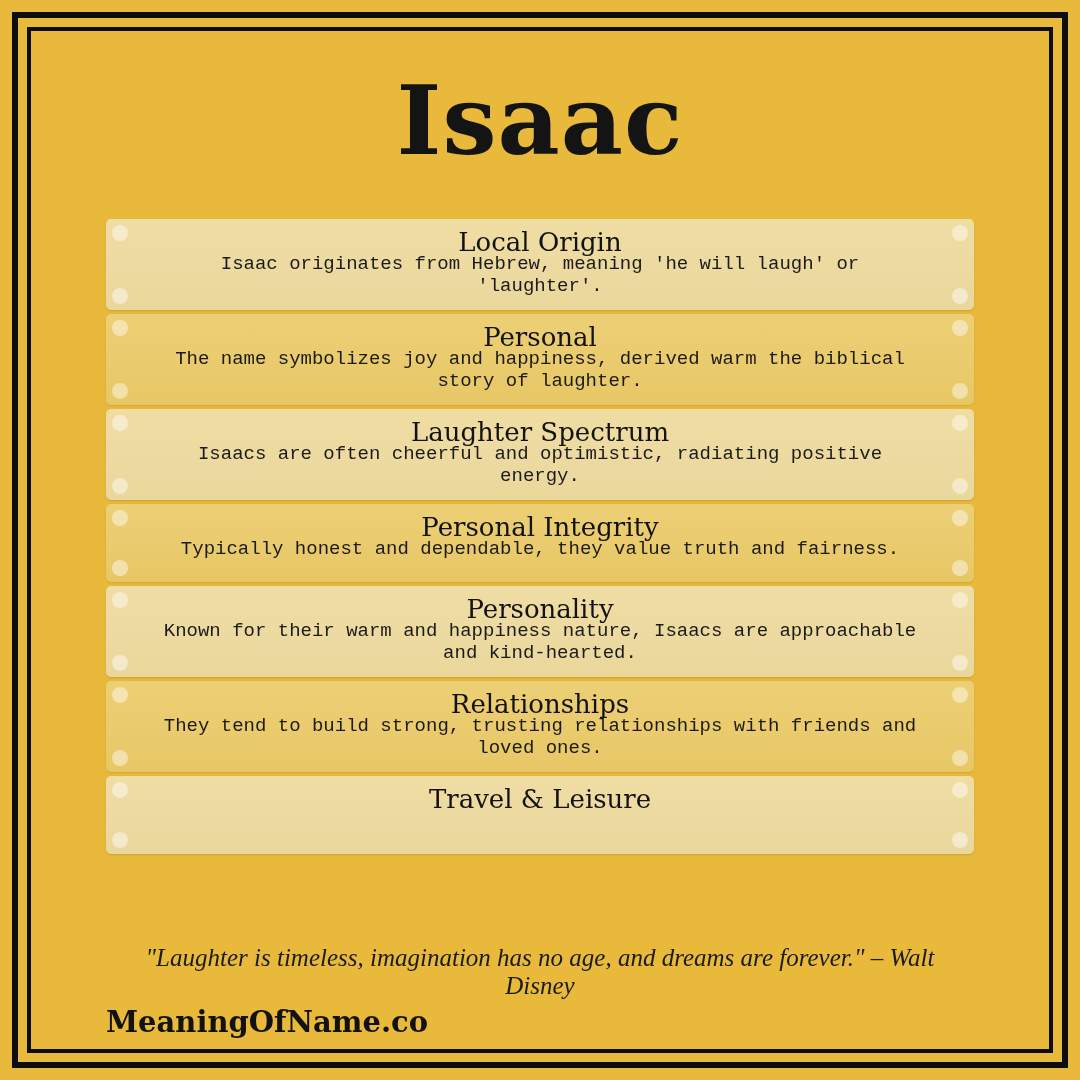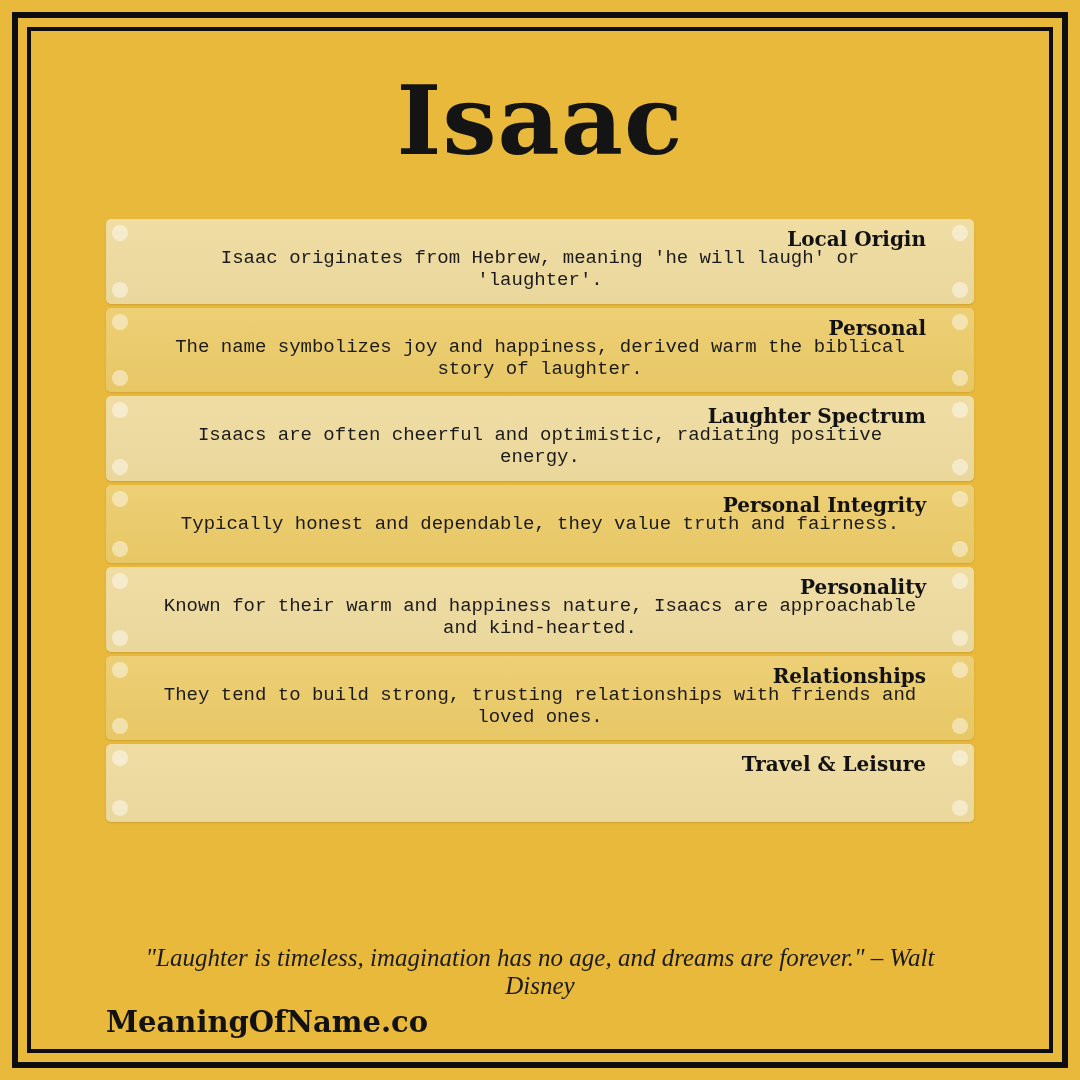--- a/index.html
+++ b/index.html
@@ -90,23 +90,23 @@
     width: 16px;
     height: 16px;
     border-radius: 50%;
     background: rgba(255, 255, 255, 0.45);
   }
   .knob.tl { left: 6px;  top: 6px; }
   .knob.tr { right: 6px; top: 6px; }
   .knob.bl { left: 6px;  bottom: 6px; }
   .knob.br { right: 6px; bottom: 6px; }
   .card-title {
-    text-align: right;
-    font-size: 20px;
-    font-weight: bold;
+    text-align: center;
+    font-size: 26px;
+    font-weight: normal;
     color: #121212;
     line-height: 1.05;
     font-family: "DejaVu Serif", "Liberation Serif", serif;
   }
   .card-text {
     text-align: center;
     font-size: 19px;
     color: #1b1b1b;
     line-height: 1.15;
     margin-top: -2px;

